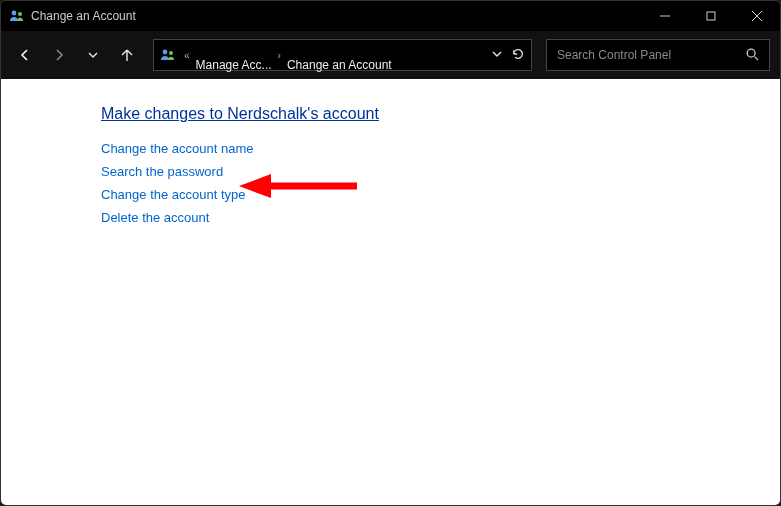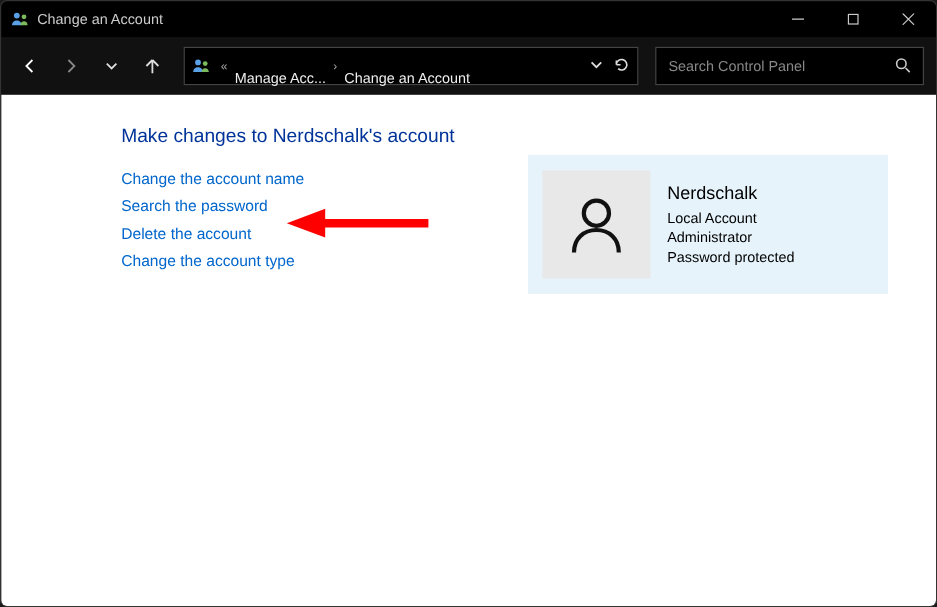--- a/index.html
+++ b/index.html
@@ -91,20 +91,21 @@
     color:#000;
     height: calc(506px - 30px - 48px);
     padding: 26px 40px 20px 100px;
     position:relative;
   }
   .page-heading {
     color:#003399;
     font-size:16px;
     font-weight:400;
     margin-bottom:14px;
+    text-decoration:underline;
   }
   .link-list { list-style:none; }
   .link-list li {
     color:#0066cc;
     font-size:13px;
     padding:4px 0;
     cursor:pointer;
   }
   .link-gap { height:12px; }
 
@@ -229,39 +230,25 @@
     </span>
   </div>
 </div>
 
 <div class="content">
   <div class="page-heading">Make changes to Nerdschalk's account</div>
 
   <ul class="link-list">
     <li>Change the account name</li>
     <li>Search the password</li>
+    <li>Change the account type</li>
     <li>Delete the account</li>
-    <li>Change the account type</li>
     <div class="link-gap"></div>
   </ul>
 
-  <div class="account-card">
-    <div class="avatar">
-      <svg width="56" height="56" viewBox="0 0 48 48">
-        <circle cx="24" cy="16" r="9" fill="none" stroke="#111" stroke-width="3"></circle>
-        <path d="M8 44c0-10 7-16 16-16s16 6 16 16" fill="none" stroke="#111" stroke-width="3"></path>
-      </svg>
-    </div>
-    <div class="account-info">
-      <div class="account-name">Nerdschalk</div>
-      <div>Local Account</div>
-      <div>Administrator</div>
-      <div>Password protected</div>
-    </div>
-  </div>
 
   <div class="arrow">
     <svg width="120" height="30" viewBox="0 0 120 30">
       <line x1="118" y1="12" x2="28" y2="12" stroke="#ff0000" stroke-width="7"></line>
       <polygon points="0,12 32,0 32,24" fill="#ff0000"></polygon>
     </svg>
   </div>
 </div>
 
 </body></html>

